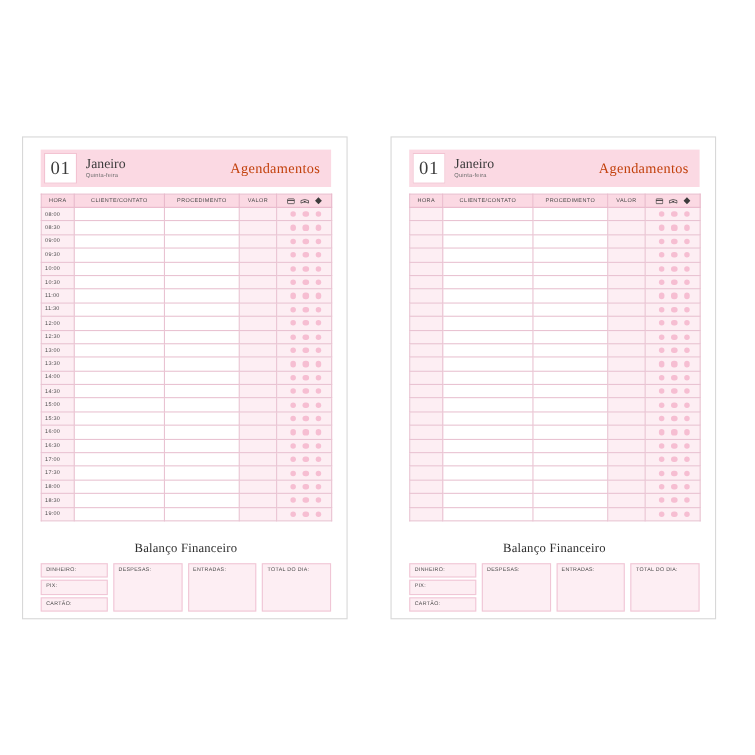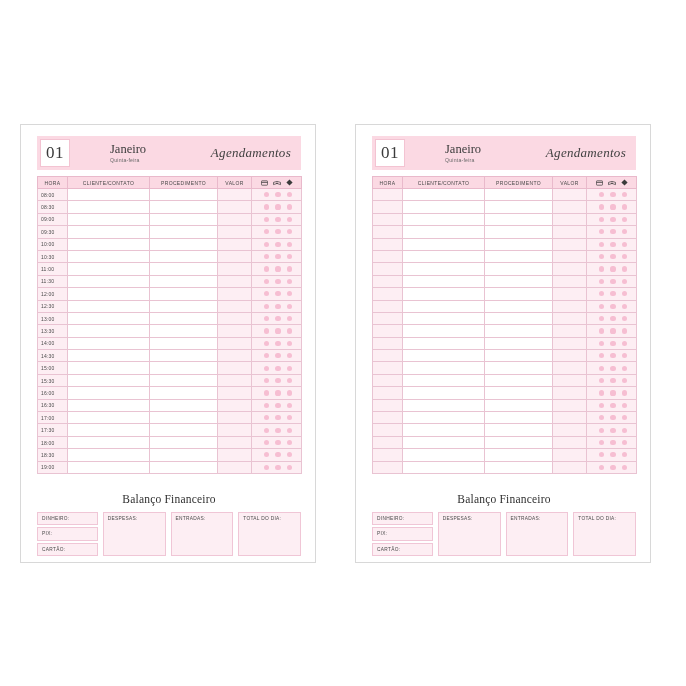--- a/index.html
+++ b/index.html
@@ -64,39 +64,37 @@
     font-size: 17px;
     color: #3b3b3b;
     letter-spacing: 0.5px;
   }
   .header-month-wrap {
     display: flex;
     flex-direction: column;
     justify-content: center;
     padding-left: 8px;
     flex: 1;
-    margin-left: 32px;
   }
   .header-month {
     font-family: "Liberation Serif", serif;
     font-size: 12.5px;
     color: #3b3b3b;
     line-height: 13px;
   }
   .header-weekday {
     font-size: 5.2px;
     color: #6b6b6b;
     letter-spacing: 0.2px;
     margin-top: 1px;
   }
   .header-title {
     font-family: "Liberation Serif", serif;
-    font-style: italic;
     font-size: 13px;
-    color: #404040;
+    color: #c2410c;
     align-self: center;
     padding-right: 10px;
     letter-spacing: 0.3px;
   }
 
   
   .table {
     margin-top: 6px;
     width: 100%;
     border-collapse: collapse;

